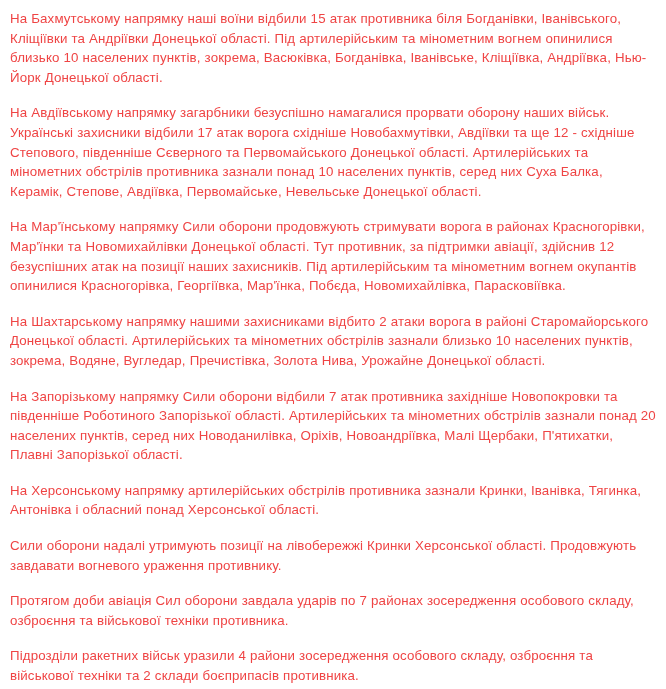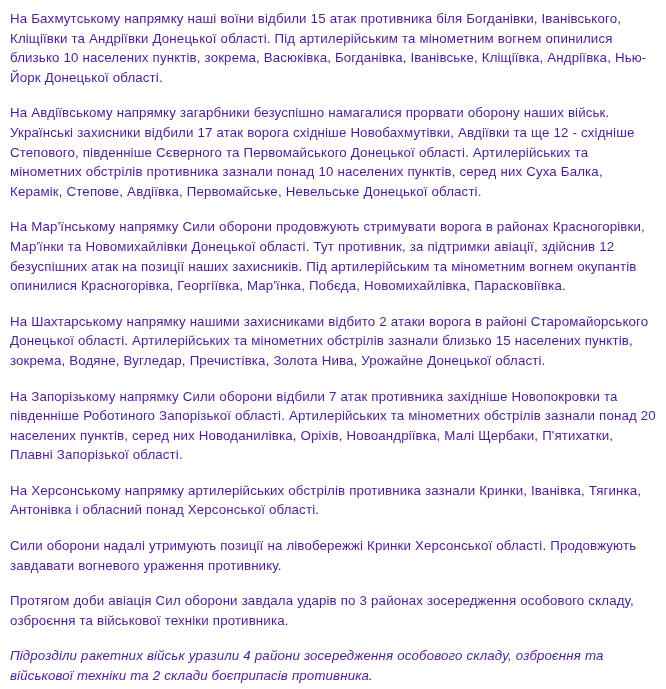--- a/index.html
+++ b/index.html
@@ -17,35 +17,34 @@
   #document {
     box-sizing: border-box;
     width: 666px;
     padding: 9px 10px 0 10px;
   }
   .para {
     font-size: 13.3px;
     line-height: 19.6px;
     margin: 0 0 16px 0;
     text-align: left;
-    color: #4c1d95;
+    color: #ef4444;
     letter-spacing: 0.01em;
     word-spacing: 0.01em;
   }
   .para:last-child {
     margin-bottom: 0;
-    font-style: italic;
   }
 </style>
 </head>
 <body>
 
 <div id="document">
   <p class="para">На Бахмутському напрямку наші воїни відбили 15 атак противника біля Богданівки, Іванівського, Кліщіївки та Андріївки Донецької області. Під артилерійським та мінометним вогнем опинилися близько 10 населених пунктів, зокрема, Васюківка, Богданівка, Іванівське, Кліщіївка, Андріївка, Нью-Йорк Донецької області.</p>
   <p class="para">На Авдіївському напрямку загарбники безуспішно намагалися прорвати оборону наших військ. Українські захисники відбили 17 атак ворога східніше Новобахмутівки, Авдіївки та ще 12 - східніше Степового, південніше Сєверного та Первомайського Донецької області. Артилерійських та мінометних обстрілів противника зазнали понад 10 населених пунктів, серед них Суха Балка, Керамік, Степове, Авдіївка, Первомайське, Невельське Донецької області.</p>
   <p class="para">На Мар'їнському напрямку Сили оборони продовжують стримувати ворога в районах Красногорівки, Мар'їнки та Новомихайлівки Донецької області. Тут противник, за підтримки авіації, здійснив 12 безуспішних атак на позиції наших захисників. Під артилерійським та мінометним вогнем окупантів опинилися Красногорівка, Георгіївка, Мар'їнка, Побєда, Новомихайлівка, Парасковіївка.</p>
-  <p class="para">На Шахтарському напрямку нашими захисниками відбито 2 атаки ворога в районі Старомайорського Донецької області. Артилерійських та мінометних обстрілів зазнали близько 15 населених пунктів, зокрема, Водяне, Вугледар, Пречистівка, Золота Нива, Урожайне  Донецької області.</p>
+  <p class="para">На Шахтарському напрямку нашими захисниками відбито 2 атаки ворога в районі Старомайорського Донецької області. Артилерійських та мінометних обстрілів зазнали близько 10 населених пунктів, зокрема, Водяне, Вугледар, Пречистівка, Золота Нива, Урожайне  Донецької області.</p>
   <p class="para">На Запорізькому напрямку Сили оборони відбили 7 атак противника західніше Новопокровки та південніше Роботиного Запорізької області. Артилерійських та мінометних обстрілів зазнали понад 20 населених пунктів, серед них Новоданилівка, Оріхів, Новоандріївка, Малі Щербаки, П'ятихатки, Плавні Запорізької області.</p>
   <p class="para">На Херсонському напрямку артилерійських обстрілів противника зазнали  Кринки, Іванівка, Тягинка, Антонівка і обласний понад Херсонської області.</p>
   <p class="para">Сили оборони надалі утримують позиції на лівобережжі Кринки Херсонської області. Продовжують завдавати вогневого ураження противнику.</p>
-  <p class="para">Протягом доби авіація Сил оборони завдала ударів по 3 районах зосередження особового складу, озброєння та військової техніки противника.</p>
+  <p class="para">Протягом доби авіація Сил оборони завдала ударів по 7 районах зосередження особового складу, озброєння та військової техніки противника.</p>
   <p class="para">Підрозділи ракетних військ уразили 4 райони зосередження особового складу, озброєння та військової техніки та 2 склади боєприпасів противника.</p>
 </div>
 
 </body></html>

